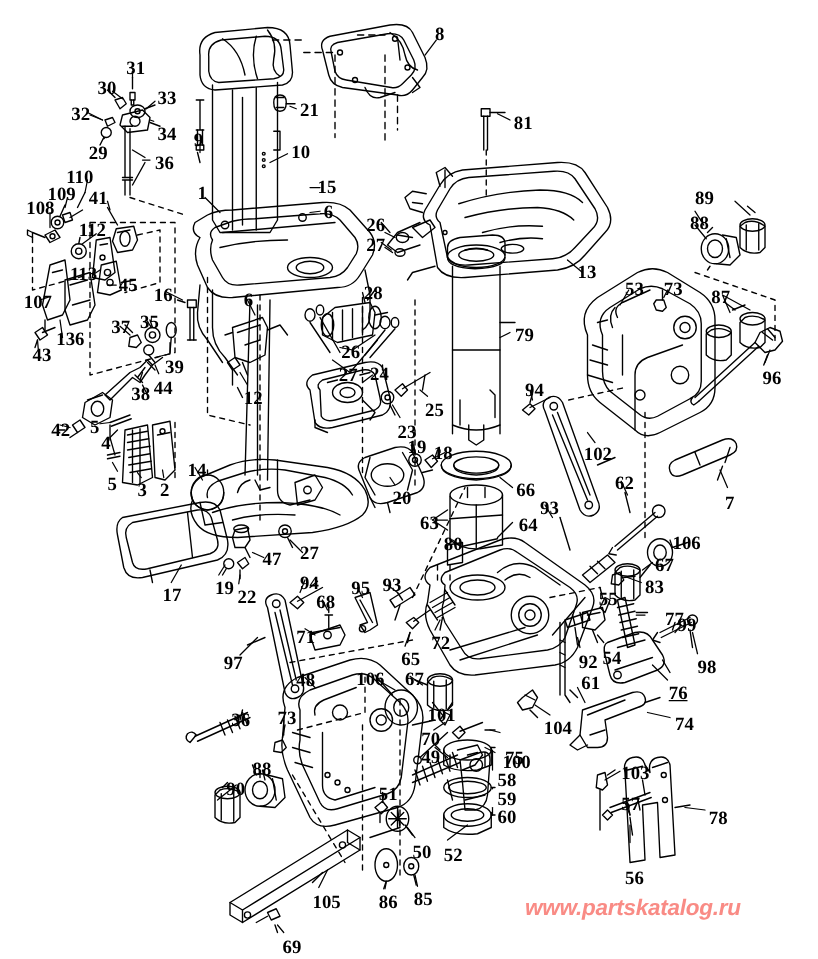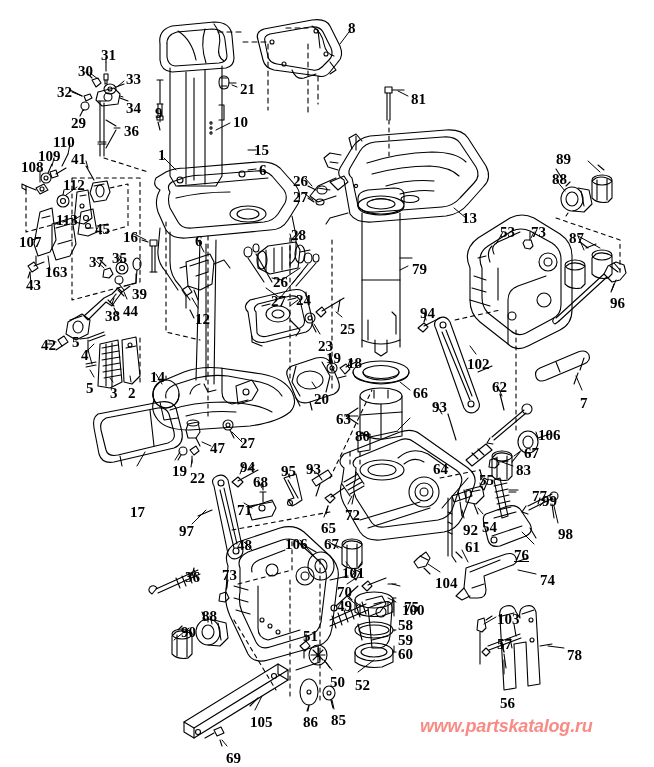--- a/index.html
+++ b/index.html
@@ -1013,21 +1013,21 @@
     <div class="callout" style="left: 254px; top: 143px;">15</div>
     <div class="callout" style="left: 259px; top: 163px;">6</div>
     <div class="callout" style="left: 293px; top: 174px;">26</div>
     <div class="callout" style="left: 293px; top: 190px;">27</div>
     <div class="callout" style="left: 462px; top: 211px;">13</div>
     <div class="callout" style="left: 556px; top: 152px;">89</div>
     <div class="callout" style="left: 552px; top: 172px;">88</div>
     <div class="callout" style="left: 56px; top: 213px;">113</div>
     <div class="callout" style="left: 95px; top: 222px;">45</div>
     <div class="callout" style="left: 19px; top: 235px;">107</div>
-    <div class="callout" style="left: 45px; top: 265px;">163</div>
+    <div class="callout" style="left: 45px; top: 265px;">136</div>
     <div class="callout" style="left: 26px; top: 278px;">43</div>
     <div class="callout" style="left: 123px; top: 230px;">16</div>
     <div class="callout" style="left: 195px; top: 234px;">6</div>
     <div class="callout" style="left: 291px; top: 228px;">28</div>
     <div class="callout" style="left: 500px; top: 225px;">53</div>
     <div class="callout" style="left: 531px; top: 225px;">73</div>
     <div class="callout" style="left: 569px; top: 231px;">87</div>
     <div class="callout" style="left: 412px; top: 262px;">79</div>
     <div class="callout" style="left: 610px; top: 296px;">96</div>
     <div class="callout" style="left: 89px; top: 255px;">37</div>
@@ -1050,26 +1050,26 @@
     <div class="callout" style="left: 326px; top: 351px;">19</div>
     <div class="callout" style="left: 347px; top: 356px;">18</div>
     <div class="callout" style="left: 420px; top: 306px;">94</div>
     <div class="callout" style="left: 467px; top: 357px;">102</div>
     <div class="callout" style="left: 492px; top: 380px;">62</div>
     <div class="callout" style="left: 580px; top: 396px;">7</div>
     <div class="callout" style="left: 150px; top: 370px;">14</div>
     <div class="callout" style="left: 314px; top: 392px;">20</div>
     <div class="callout" style="left: 413px; top: 386px;">66</div>
     <div class="callout" style="left: 336px; top: 412px;">63</div>
-    <div class="callout" style="left: 433px; top: 414px; margin-top: 48px;">64</div>
+    <div class="callout" style="left: 415px; top: 414px;">64</div>
     <div class="callout" style="left: 355px; top: 429px;">80</div>
     <div class="callout" style="left: 432px; top: 400px;">93</div>
     <div class="callout" style="left: 538px; top: 428px;">106</div>
     <div class="callout" style="left: 524px; top: 446px;">67</div>
-    <div class="callout" style="left: 130px; top: 470px; margin-top: 35px;">17</div>
+    <div class="callout" style="left: 130px; top: 470px;">17</div>
     <div class="callout" style="left: 210px; top: 441px;">47</div>
     <div class="callout" style="left: 240px; top: 436px;">27</div>
     <div class="callout" style="left: 172px; top: 464px;">19</div>
     <div class="callout" style="left: 190px; top: 471px;">22</div>
     <div class="callout" style="left: 240px; top: 460px;">94</div>
     <div class="callout" style="left: 253px; top: 475px;">68</div>
     <div class="callout" style="left: 237px; top: 503px;">71</div>
     <div class="callout" style="left: 281px; top: 464px;">95</div>
     <div class="callout" style="left: 306px; top: 462px;">93</div>
     <div class="callout" style="left: 321px; top: 521px;">65</div>
@@ -1097,21 +1097,21 @@
     <div class="callout" style="left: 331px; top: 713px;">85</div>
     <div class="callout" style="left: 250px; top: 715px;">105</div>
     <div class="callout" style="left: 226px; top: 751px;">69</div>
     <div class="callout" style="left: 516px; top: 463px;">83</div>
     <div class="callout" style="left: 479px; top: 473px;">55</div>
     <div class="callout" style="left: 520px; top: 489px; margin-left: 12px;">77</div>
     <div class="callout" style="left: 542px; top: 494px;">99</div>
     <div class="callout" style="left: 482px; top: 520px;">54</div>
     <div class="callout" style="left: 463px; top: 523px;">92</div>
     <div class="callout" style="left: 558px; top: 527px;">98</div>
-    <div class="callout" style="left: 514px; top: 548px; text-decoration: underline;">76</div>
+    <div class="callout" style="left: 535px; top: 548px; text-decoration: underline;">76</div>
     <div class="callout" style="left: 465px; top: 540px;">61</div>
     <div class="callout" style="left: 435px; top: 576px;">104</div>
     <div class="callout" style="left: 540px; top: 573px;">74</div>
     <div class="callout" style="left: 497px; top: 612px;">103</div>
     <div class="callout" style="left: 497px; top: 637px;">57</div>
     <div class="callout" style="left: 567px; top: 648px;">78</div>
     <div class="callout" style="left: 500px; top: 696px;">56</div>
   </div>
 
 <div class="watermark">www.partskatalog.ru</div>

